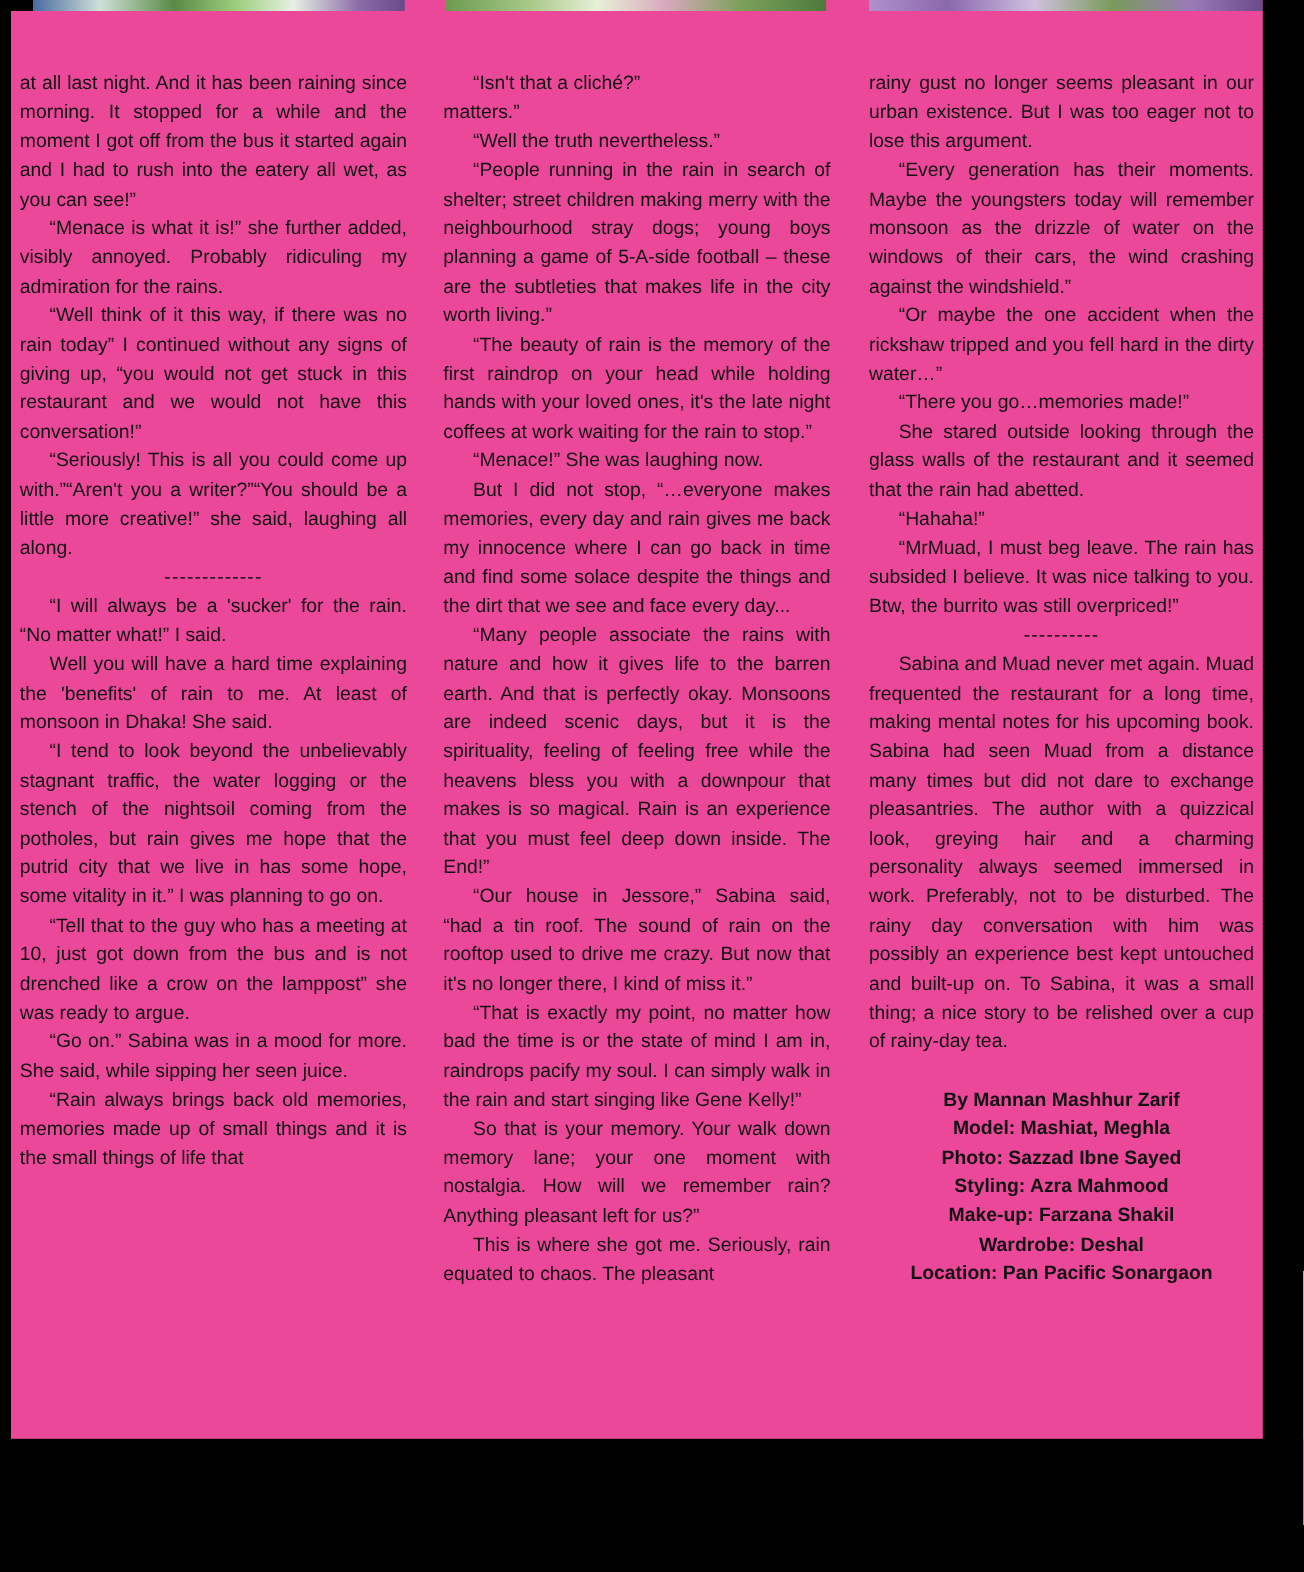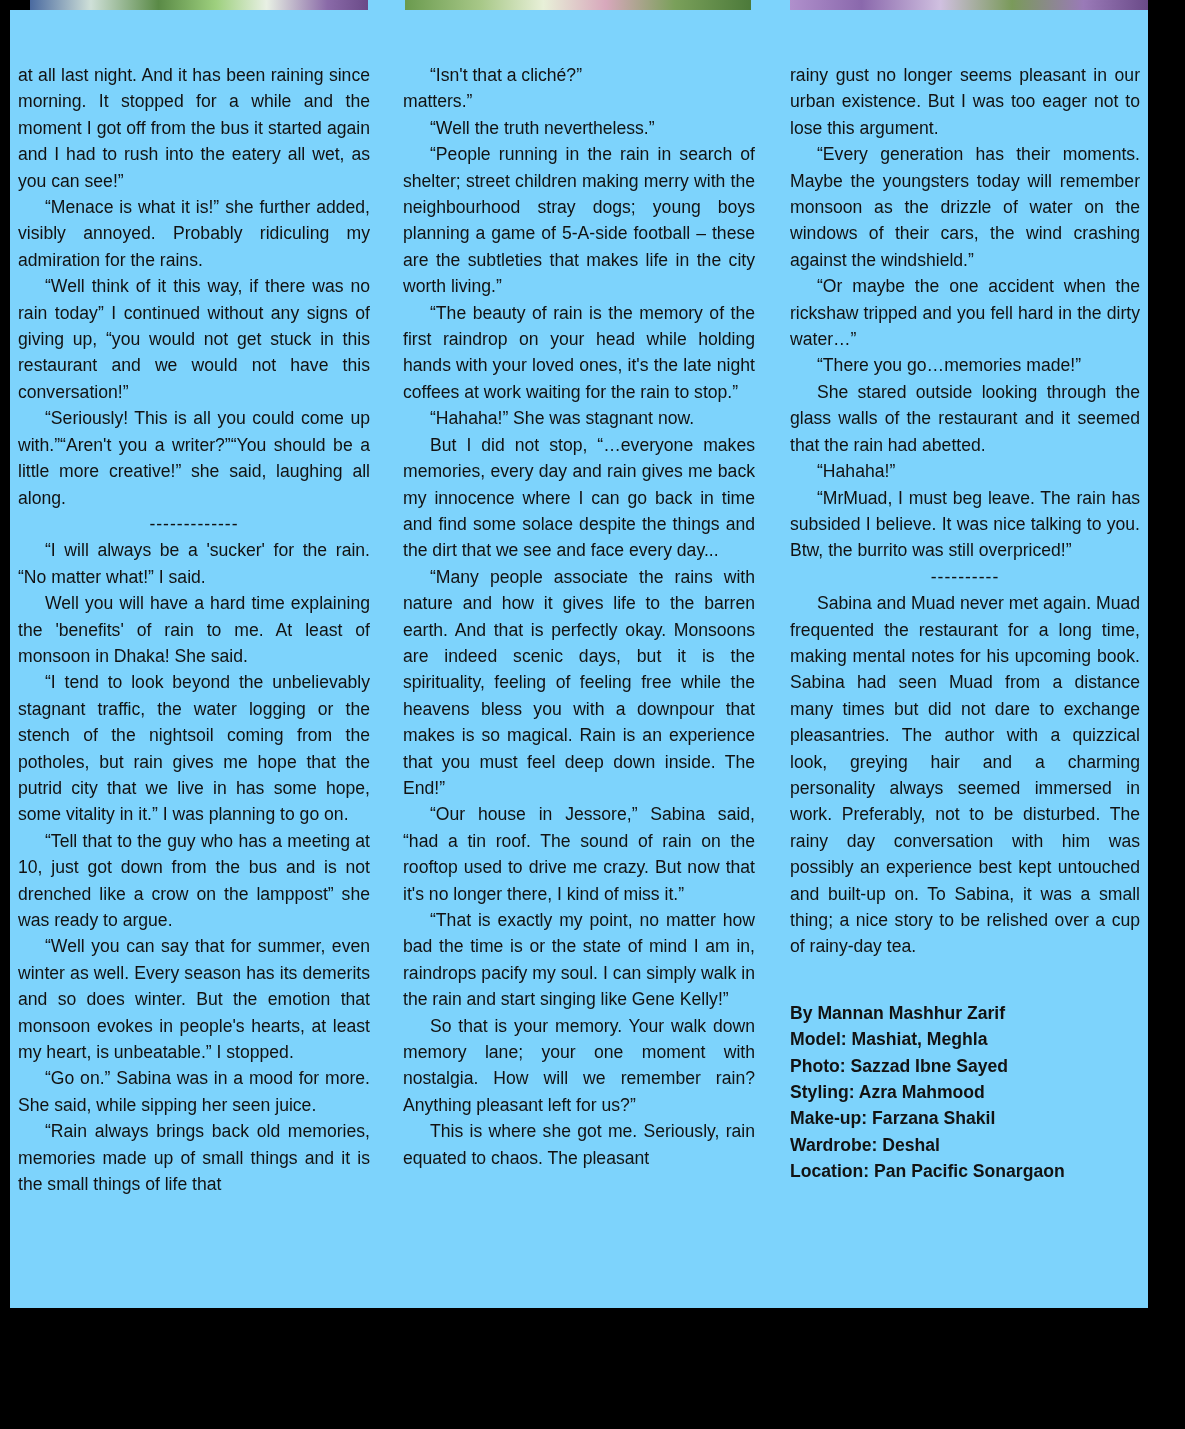--- a/index.html
+++ b/index.html
@@ -4,21 +4,21 @@
 <style>
   html, body {
     margin: 0;
     padding: 0;
     background: #ffffff;
   }
   .page {
     position: relative;
     width: 1185px;
     height: 1429px;
-    background: #7dd3fc;
+    background: #ec4899;
     overflow: hidden;
     font-family: "Liberation Sans", sans-serif;
     color: #121212;
   }
   
   .frame-left {
     position: absolute;
     left: 0; top: 0;
     width: 10px; height: 1429px;
     background: #000000;
@@ -77,22 +77,22 @@
   }
   .para.first { text-indent: 0; }
   .para.divider {
     text-indent: 0;
     text-align: center;
     letter-spacing: 1px;
   }
   .para.credits {
     text-indent: 0;
     font-weight: 700;
-    margin-top: 40px;
-    text-align: left;
+    margin-top: 26px;
+    text-align: center;
   }
   .credit-line { display: block; }
 </style>
 </head>
 <body>
 
 <div class="page">
 
   <div class="frame-topleft"></div>
   <div class="photo-strip strip-1"></div>
@@ -102,31 +102,30 @@
   <div class="col col-1">
       <p class="para first">at all last night. And it has been raining since morning. It stopped for a while and the moment I got off from the bus it started again and I had to rush into the eatery all wet, as you can see!”</p>
       <p class="para normal">“Menace is what it is!” she further added, visibly annoyed. Probably ridiculing my admiration for the rains.</p>
       <p class="para normal">“Well think of it this way, if there was no rain today” I continued without any signs of giving up, “you would not get stuck in this restaurant and we would not have this conversation!”</p>
       <p class="para normal">“Seriously! This is all you could come up with.”“Aren't you a writer?”“You should be a little more creative!” she said, laughing all along.</p>
       <p class="para divider">-------------</p>
       <p class="para normal">“I will always be a 'sucker' for the rain. “No matter what!” I said.</p>
       <p class="para normal">Well you will have a hard time explaining the 'benefits' of rain to me. At least of monsoon in Dhaka! She said.</p>
       <p class="para normal">“I tend to look beyond the unbelievably stagnant traffic, the water logging or the stench of the nightsoil coming from the potholes, but rain gives me hope that the putrid city that we live in has some hope, some vitality in it.” I was planning to go on.</p>
       <p class="para normal">“Tell that to the guy who has a meeting at 10, just got down from the bus and is not drenched like a crow on the lamppost” she was ready to argue.</p>
-      <p class="para normal">“Well you can say that for summer, even winter as well. Every season has its demerits and so does winter. But the emotion that monsoon evokes in people's hearts, at least my heart, is unbeatable.” I stopped.</p>
       <p class="para normal">“Go on.” Sabina was in a mood for more. She said, while sipping her seen juice.</p>
       <p class="para normal">“Rain always brings back old memories, memories made up of small things and it is the small things of life that</p>
     </div>
   <div class="col col-2">
       <p class="para normal">“Isn't that a cliché?”</p>
       <p class="para first">matters.”</p>
       <p class="para normal">“Well the truth nevertheless.”</p>
       <p class="para normal">“People running in the rain in search of shelter; street children making merry with the neighbourhood stray dogs; young boys planning a game of 5-A-side football – these are the subtleties that makes life in the city worth living.”</p>
       <p class="para normal">“The beauty of rain is the memory of the first raindrop on your head while holding hands with your loved ones, it's the late night coffees at work waiting for the rain to stop.”</p>
-      <p class="para normal">“Hahaha!” She was stagnant now.</p>
+      <p class="para normal">“Menace!” She was laughing now.</p>
       <p class="para normal">But I did not stop, “…everyone makes memories, every day and rain gives me back my innocence where I can go back in time and find some solace despite the things and the dirt that we see and face every day...</p>
       <p class="para normal">“Many people associate the rains with nature and how it gives life to the barren earth. And that is perfectly okay. Monsoons are indeed scenic days, but it is the spirituality, feeling of feeling free while the heavens bless you with a downpour that makes is so magical. Rain is an experience that you must feel deep down inside. The End!”</p>
       <p class="para normal">“Our house in Jessore,” Sabina said, “had a tin roof. The sound of rain on the rooftop used to drive me crazy. But now that it's no longer there, I kind of miss it.”</p>
       <p class="para normal">“That is exactly my point, no matter how bad the time is or the state of mind I am in, raindrops pacify my soul. I can simply walk in the rain and start singing like Gene Kelly!”</p>
       <p class="para normal">So that is your memory. Your walk down memory lane; your one moment with nostalgia. How will we remember rain? Anything pleasant left for us?”</p>
       <p class="para normal">This is where she got me. Seriously, rain equated to chaos. The pleasant</p>
     </div>
   <div class="col col-3">
       <p class="para first">rainy gust no longer seems pleasant in our urban existence. But I was too eager not to lose this argument.</p>
       <p class="para normal">“Every generation has their moments. Maybe the youngsters today will remember monsoon as the drizzle of water on the windows of their cars, the wind crashing against the windshield.”</p>

